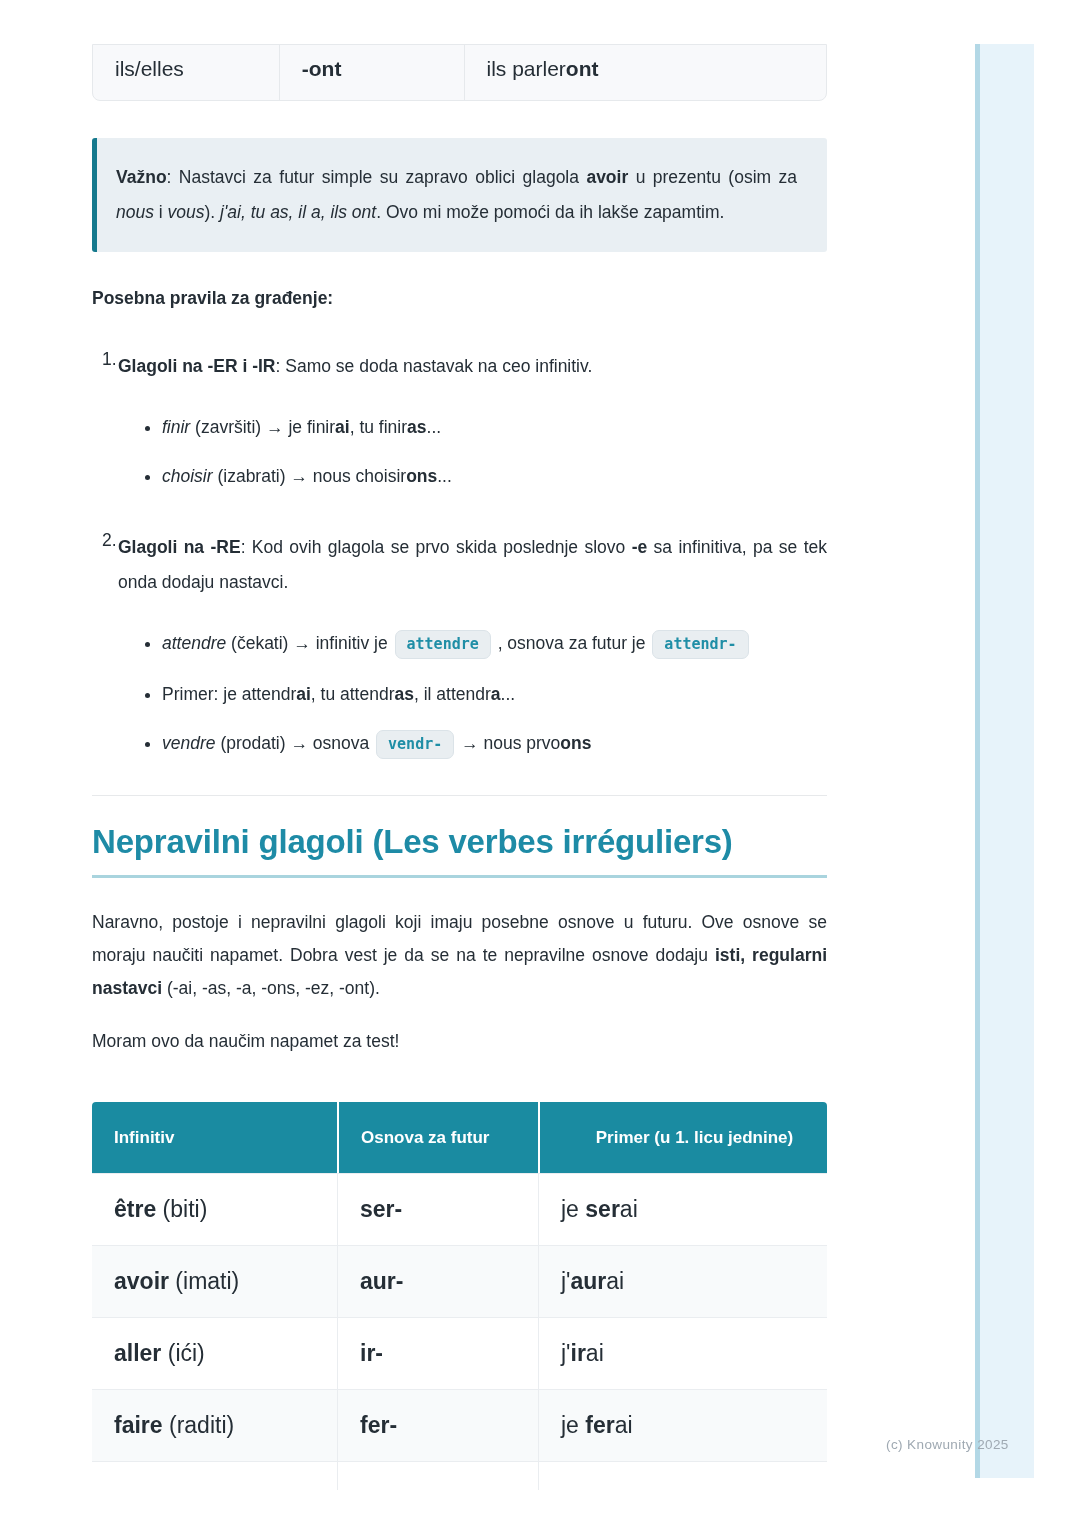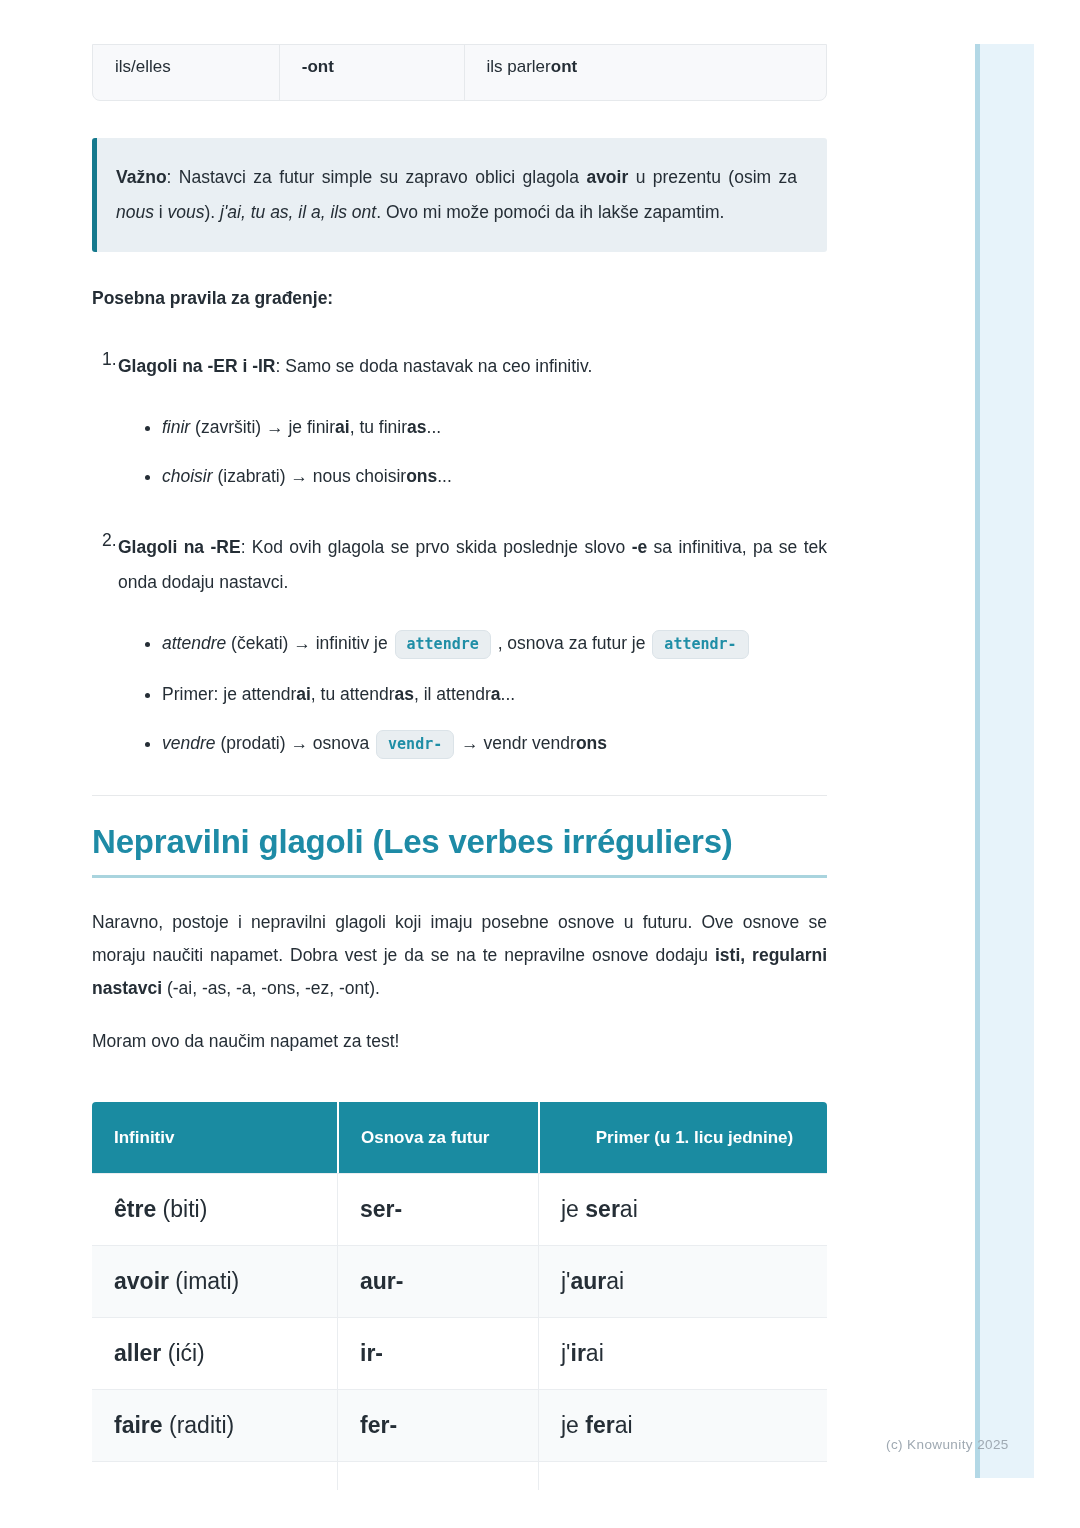--- a/index.html
+++ b/index.html
@@ -32,21 +32,21 @@
   }
   .content{position:absolute;left:92px;top:0;width:735px;z-index:2;}
 
   
   .top-table{
     margin-top:44px;height:57px;box-sizing:border-box;
     display:flex;background:#f8f9fb;
     border:1px solid #e6e9ec;border-radius:0 0 8px 8px;
   }
   .top-table .cell{
-    box-sizing:border-box;padding:12px 0 0 22px;font-size:17px;
+    box-sizing:border-box;padding:12px 0 0 22px;font-size:21px;
   }
   .top-table .cell:nth-child(1){width:186px;}
   .top-table .cell:nth-child(2){width:185px;border-left:1px solid #e6e9ec;}
   .top-table .cell:nth-child(3){width:363px;border-left:1px solid #e6e9ec;}
 
   
   .callout{
     margin-top:37px;box-sizing:border-box;
     background:#e9eff3;border-left:5px solid #15798d;border-radius:3px;
     padding:22px 30px 22px 19px;
@@ -126,21 +126,21 @@
           </ul>
         </div>
       </div>
       <div class="rule-item">
         <div class="rule-num">2.</div>
         <div class="rule-body">
           <div class="rule-text"><span class="b">Glagoli na -RE</span><span>: Kod ovih glagola se prvo skida poslednje slovo </span><span class="b">-e</span><span> sa infinitiva, pa se tek onda dodaju nastavci.</span></div>
           <ul class="bullets">
             <li><span class="i">attendre</span><span> (čekati) → infinitiv je </span><span class="chip">attendre</span><span> , osnova za futur je </span><span class="chip">attendr-</span></li>
             <li><span>Primer: je attendr</span><span class="b">ai</span><span>, tu attendr</span><span class="b">as</span><span>, il attendr</span><span class="b">a</span><span>...</span></li>
-            <li><span class="i">vendre</span><span> (prodati) → osnova </span><span class="chip">vendr-</span><span> → vendr vendr</span><span class="b">ons</span></li>
+            <li><span class="i">vendre</span><span> (prodati) → osnova </span><span class="chip">vendr-</span><span> → nous prvo</span><span class="b">ons</span></li>
           </ul>
         </div>
       </div>
     </div>
 
   <hr class="rule">
 
   <h1 class="section-heading">Nepravilni glagoli (Les verbes irréguliers)</h1>
 
   <p class="intro"><span>Naravno, postoje i nepravilni glagoli koji imaju posebne osnove u futuru. Ove osnove se moraju naučiti napamet. Dobra vest je da se na te nepravilne osnove dodaju </span><span class="b">isti, regularni nastavci</span><span> (-ai, -as, -a, -ons, -ez, -ont).</span></p>

